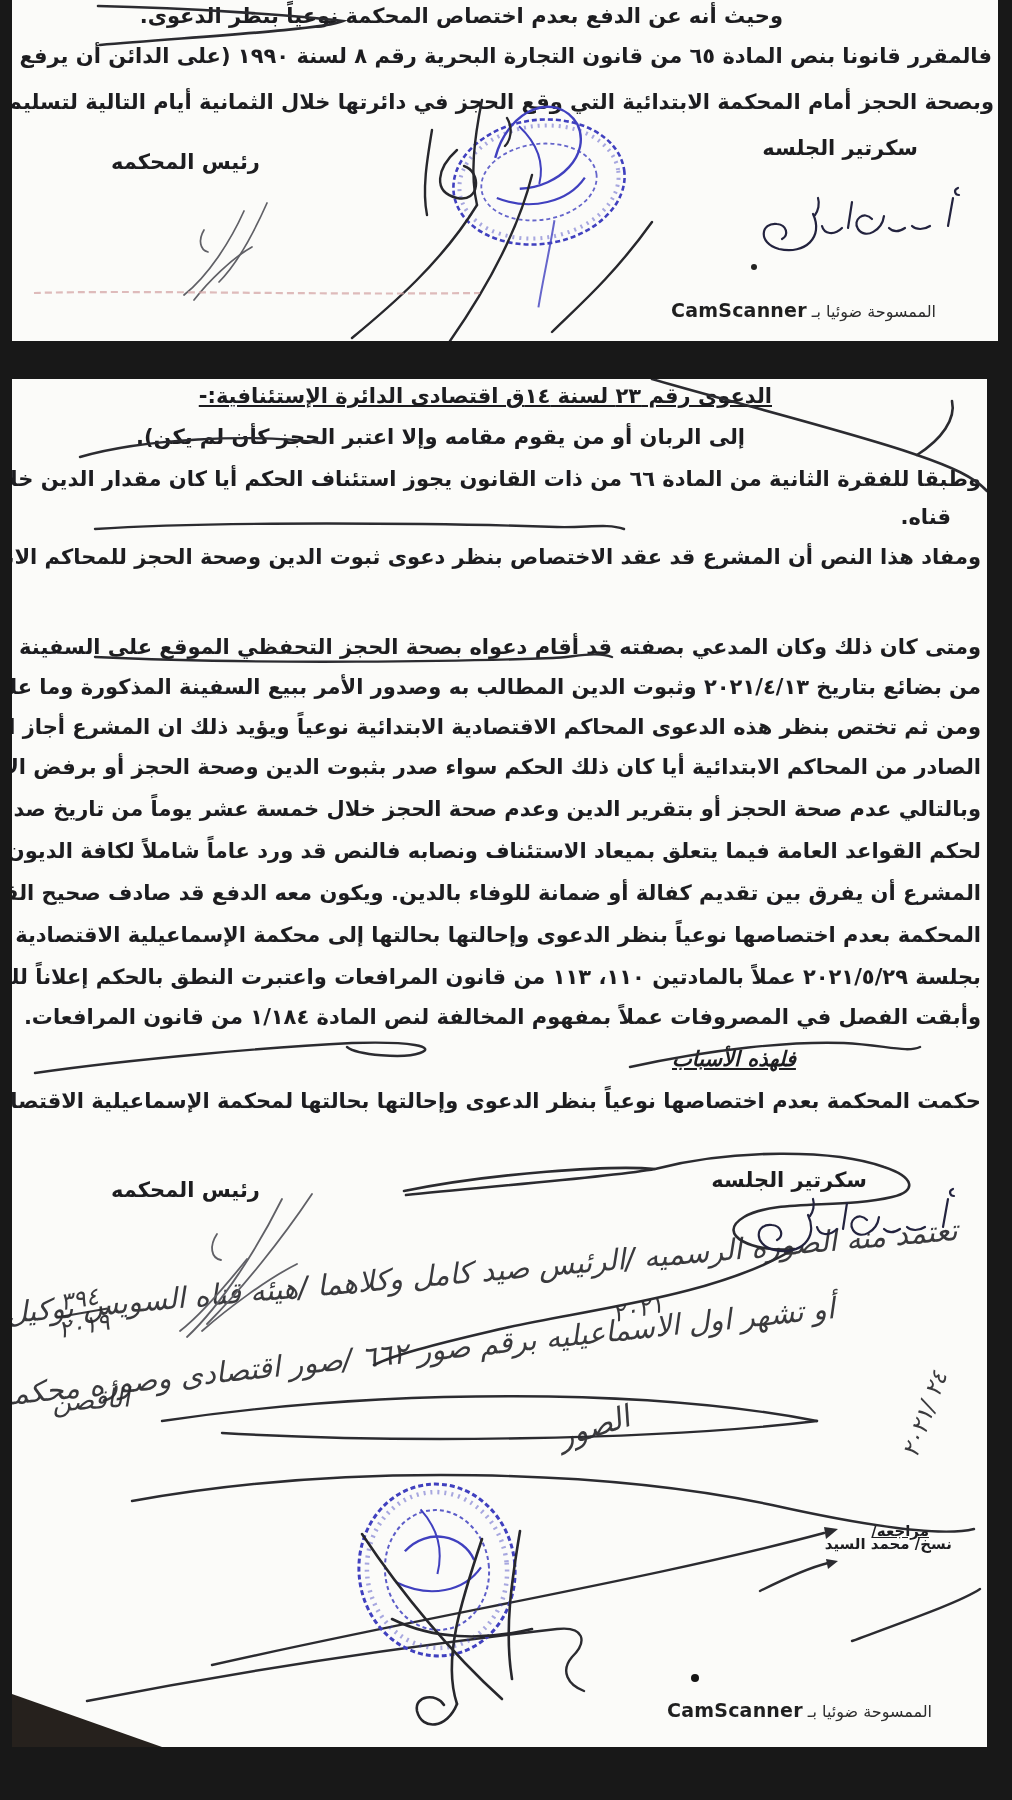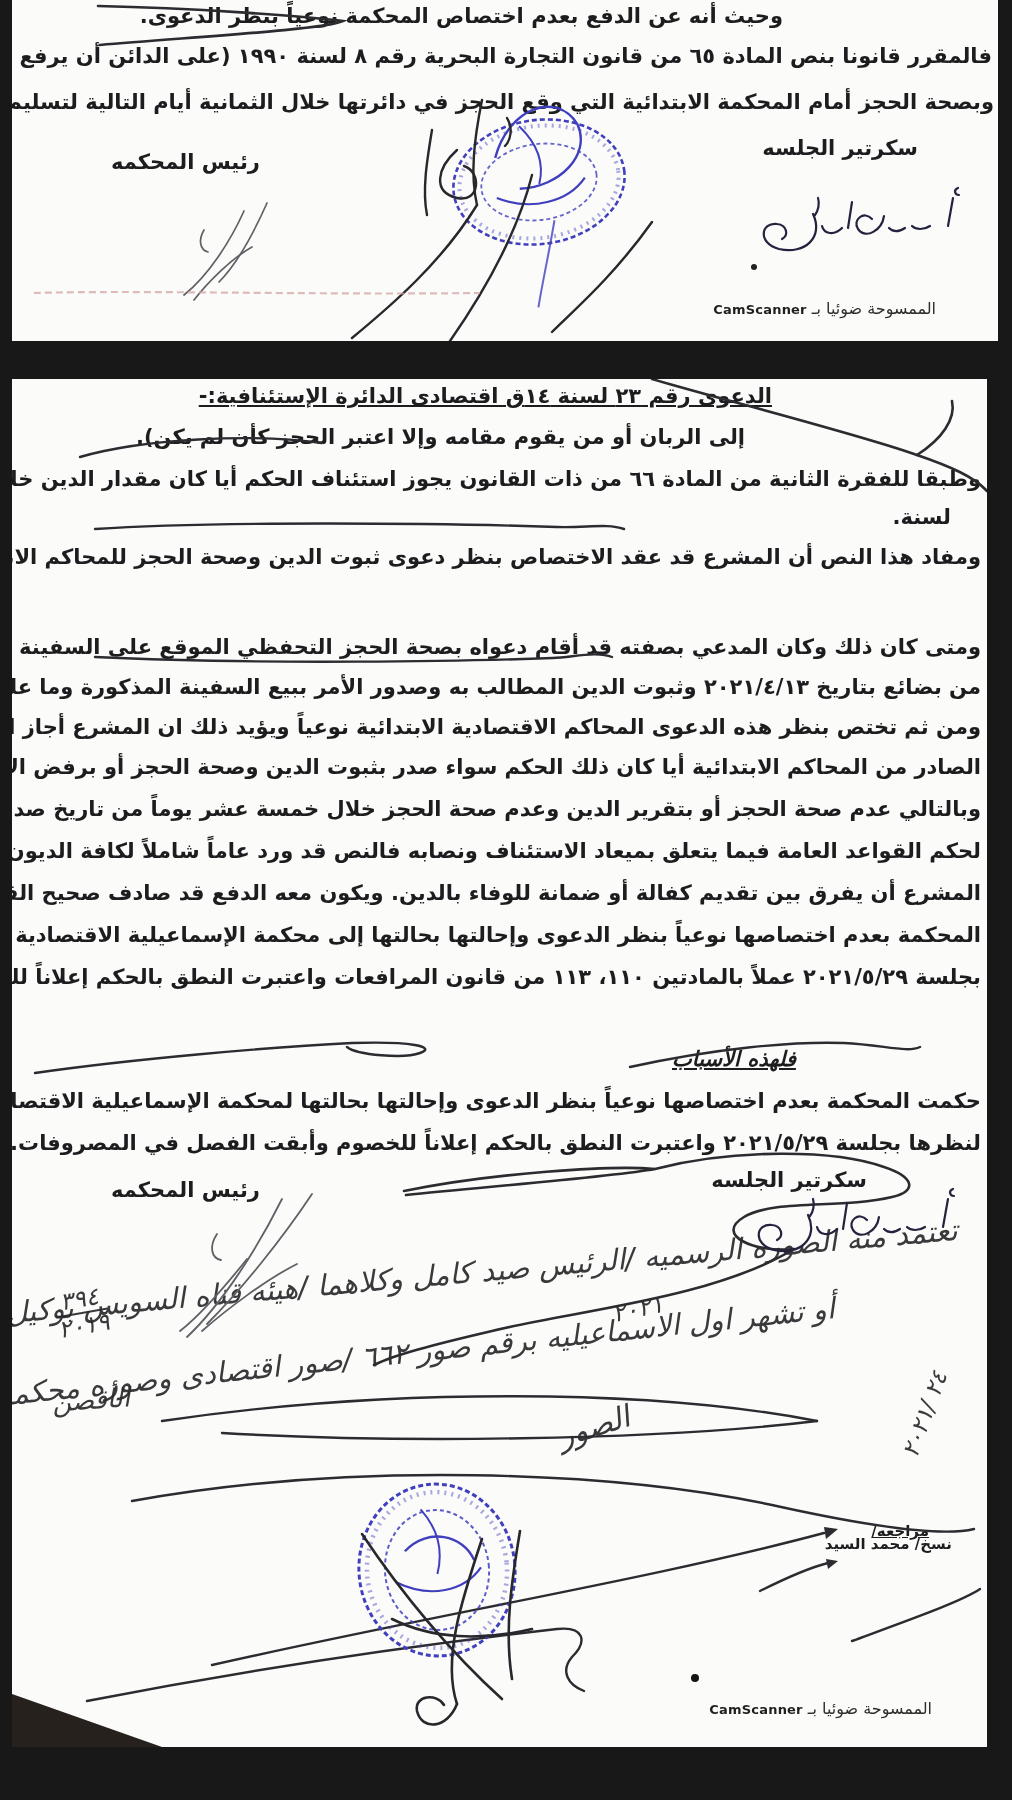--- a/index.html
+++ b/index.html
@@ -15,21 +15,21 @@
   .ar{
     position:absolute;direction:rtl;white-space:nowrap;
     color:#1d1d20;font-weight:700;font-size:21px;
   }
   .label{font-size:21px;}
   .hdr{text-decoration:underline;font-size:21px;}
   .footer{
     position:absolute;direction:rtl;white-space:nowrap;
     color:#2d2d2d;font-weight:400;font-size:16px;
   }
-  .footer .brand{font-weight:600;font-size:13px;color:#1f1f1f;letter-spacing:0.2px;}
+  .footer .brand{font-weight:600;font-size:19px;color:#1f1f1f;letter-spacing:0.2px;}
   .scrawl{
     position:absolute;direction:rtl;white-space:nowrap;
     color:#2a2a2e;font-style:italic;font-weight:400;
     letter-spacing:0.5px;opacity:0.92;
   }
   .case-stack{display:inline-block;text-align:center;line-height:1.05;}
   .case-stack .top{border-bottom:2px solid #2a2a2e;padding:0 4px;display:block;}
   .smalltxt{font-size:15px;font-weight:700;}
 </style>
 </head>
@@ -98,36 +98,36 @@
     <circle cx="742" cy="267" r="3" fill="#222"></circle>
   </svg>
 </div>
 
 <div class="page" id="page2">
 
   <div class="ar hdr" style="top:5px;right:215px;">الدعوى رقم ٢٣ لسنة ١٤ق اقتصادى الدائرة الإستئنافية:-</div>
   <div class="ar" style="top:46px;right:242px;">إلى الربان أو من يقوم مقامه وإلا اعتبر الحجز كأن لم يكن).</div>
 
   <div class="ar" style="top:88px;right:6px;">وطبقا للفقرة الثانية من المادة ٦٦ من ذات القانون يجوز استئناف الحكم أيا كان مقدار الدين خلال ١٥ يوم من تاريخ</div>
-  <div class="ar" style="top:126px;right:36px;">لسنة.</div>
+  <div class="ar" style="top:126px;right:36px;">قناه.</div>
   <div class="ar" style="top:166px;right:6px;">ومفاد هذا النص أن المشرع قد عقد الاختصاص بنظر دعوى ثبوت الدين وصحة الحجز للمحاكم الابتدائية اختصاصا</div>
   <div class="ar" style="top:256px;right:6px;">ومتى كان ذلك وكان المدعي بصفته قد أقام دعواه بصحة الحجز التحفظي الموقع على السفينة إيفرجيفن وما عليها</div>
   <div class="ar" style="top:296px;right:6px;">من بضائع بتاريخ ٢٠٢١/٤/١٣ وثبوت الدين المطالب به وصدور الأمر ببيع السفينة المذكورة وما عليها من بضائع</div>
   <div class="ar" style="top:336px;right:6px;">ومن ثم تختص بنظر هذه الدعوى المحاكم الاقتصادية الابتدائية نوعياً ويؤيد ذلك ان المشرع أجاز استئناف الحكم</div>
   <div class="ar" style="top:376px;right:6px;">الصادر من المحاكم الابتدائية أيا كان ذلك الحكم سواء صدر بثبوت الدين وصحة الحجز أو برفض الادعاء بالدين</div>
   <div class="ar" style="top:418px;right:6px;">وبالتالي عدم صحة الحجز أو بتقرير الدين وعدم صحة الحجز خلال خمسة عشر يوماً من تاريخ صدوره بالمخالفة</div>
   <div class="ar" style="top:460px;right:6px;">لحكم القواعد العامة فيما يتعلق بميعاد الاستئناف ونصابه فالنص قد ورد عاماً شاملاً لكافة الديون البحرية ولم يشأ</div>
   <div class="ar" style="top:502px;right:6px;">المشرع أن يفرق بين تقديم كفالة أو ضمانة للوفاء بالدين. ويكون معه الدفع قد صادف صحيح القانون وتقضي</div>
   <div class="ar" style="top:544px;right:6px;">المحكمة بعدم اختصاصها نوعياً بنظر الدعوى وإحالتها بحالتها إلى محكمة الإسماعيلية الاقتصادية الابتدائية لنظرها</div>
   <div class="ar" style="top:586px;right:6px;">بجلسة ٢٠٢١/٥/٢٩ عملاً بالمادتين ١١٠، ١١٣ من قانون المرافعات واعتبرت النطق بالحكم إعلاناً للخصوم</div>
+  <div class="ar" style="top:626px;right:6px;">وأبقت الفصل في المصروفات عملاً بمفهوم المخالفة لنص المادة ١/١٨٤ من قانون المرافعات.</div>
 
   <div class="ar hdr" style="top:668px;left:660px;font-style:italic;">فلهذه الأسباب</div>
 
   <div class="ar" style="top:710px;right:6px;">حكمت المحكمة بعدم اختصاصها نوعياً بنظر الدعوى وإحالتها بحالتها لمحكمة الإسماعيلية الاقتصادية الابتدائية</div>
-  <div class="ar" style="top:752px;right:6px;">لنظرها بجلسة ٢٠٢١/٥/٢٩ واعتبرت النطق بالحكم إعلاناً للخصوم وأبقت الفصل في المصروفات.</div>
 
   <div class="ar label" style="top:789px;right:120px;">سكرتير الجلسه</div>
   <div class="ar label" style="top:799px;left:99px;">رئيس المحكمه</div>
 
   <div class="scrawl" style="top:878px;right:28px;font-size:29px;transform:rotate(-5deg);">تعتمد منه الصوره الرسميه /الرئيس صيد كامل وكلاهما /هيئه قناه السويس بوكيل رقم</div>
   <div class="scrawl" style="top:956px;right:150px;font-size:29px;transform:rotate(-6deg);">أو تشهر اول الاسماعيليه برقم صور ٦٦٢ /صور اقتصادى وصوره محكمه</div>
   <div class="scrawl" style="top:916px;left:600px;font-size:24px;transform:rotate(-12deg);">٢٠٢١</div>
   <div class="scrawl" style="top:908px;left:44px;font-size:24px;transform:rotate(-10deg);">
     <span class="case-stack">
       <span class="top">٣٩٤</span>

